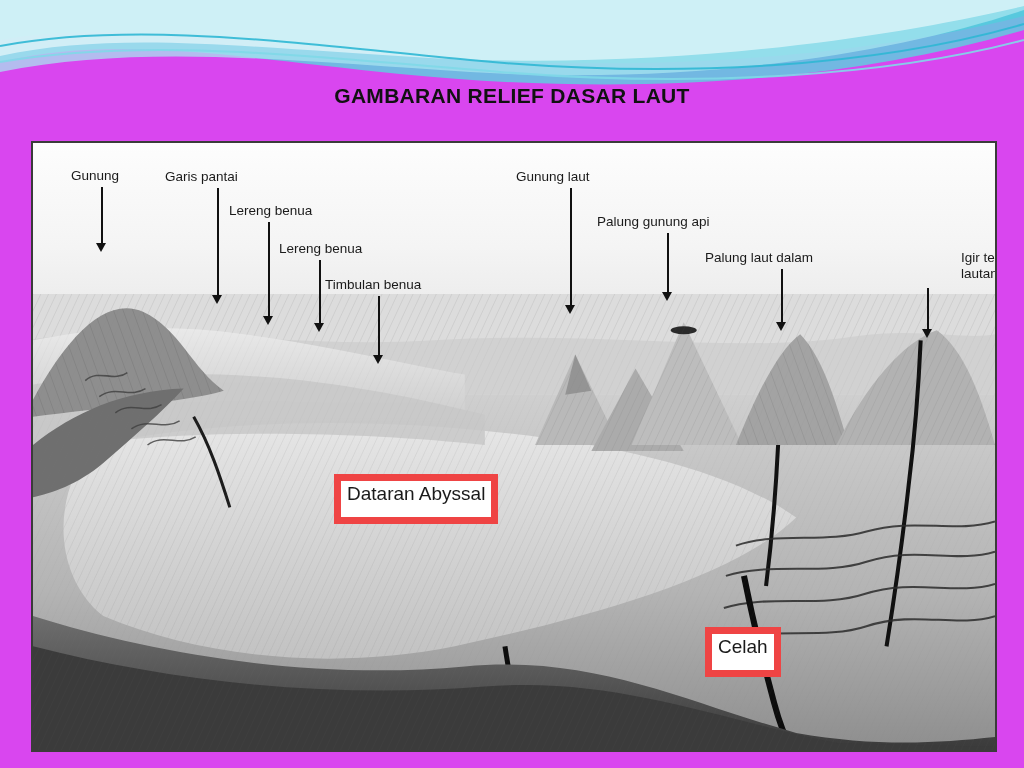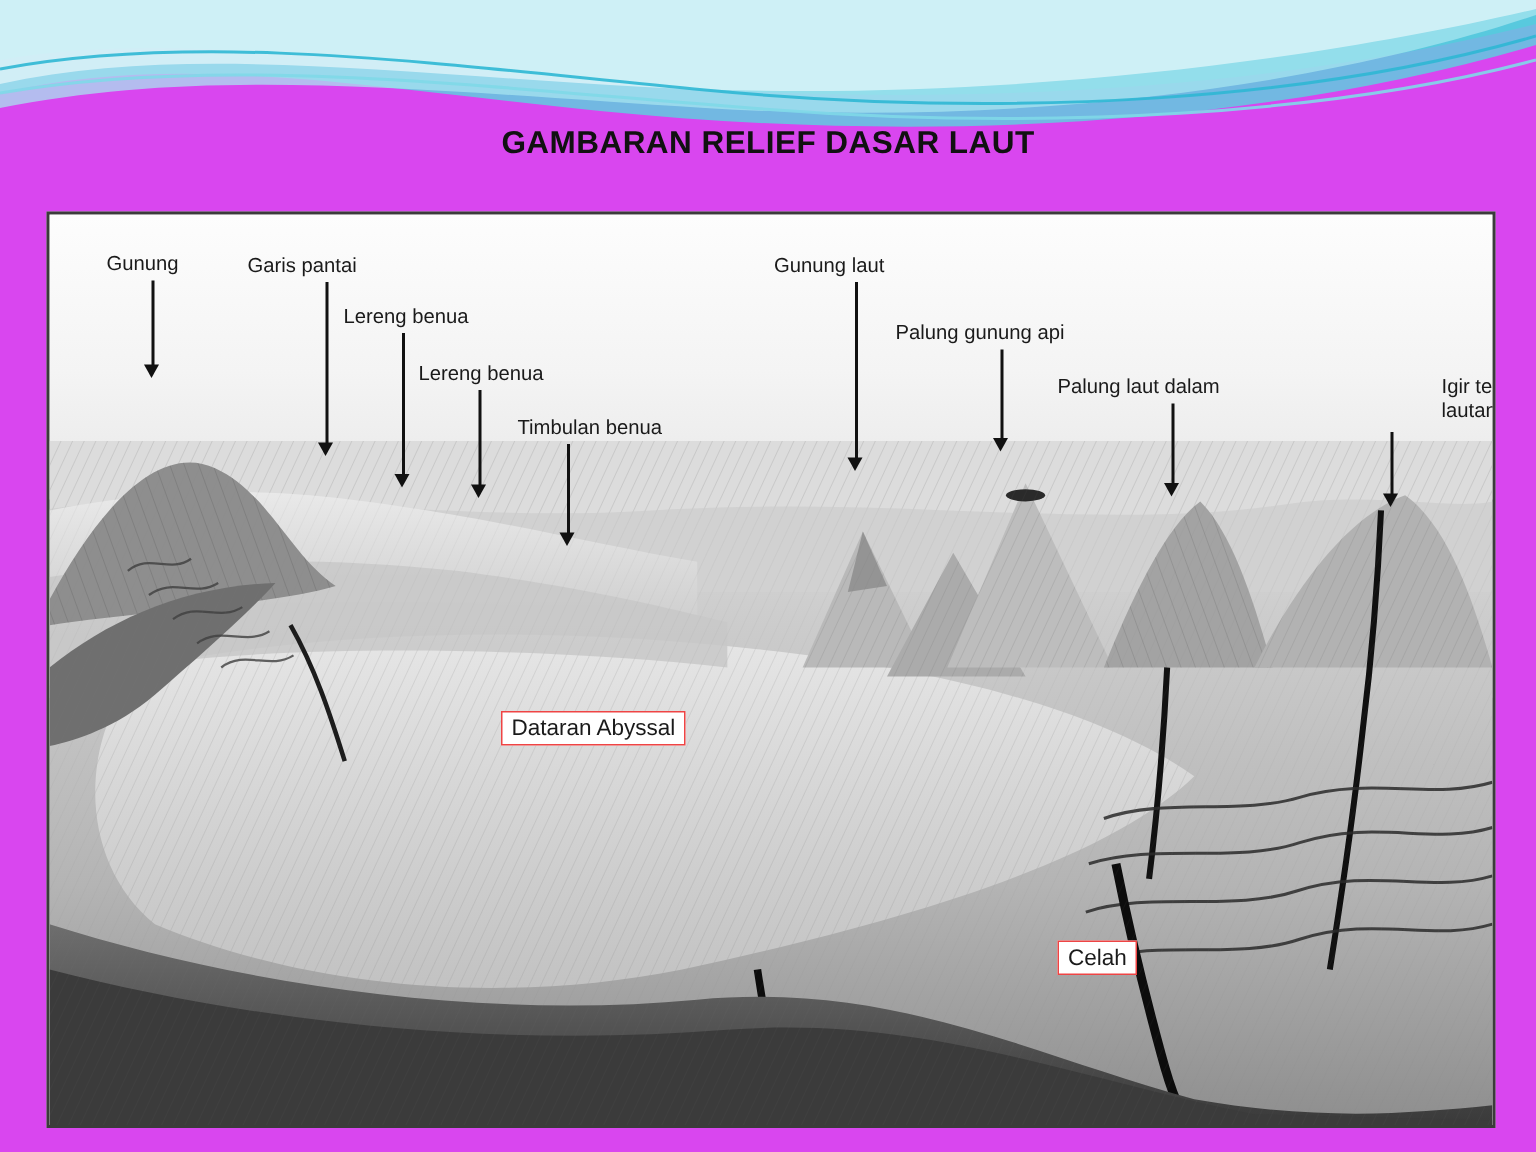--- a/index.html
+++ b/index.html
@@ -80,23 +80,23 @@
     position: absolute;
     font-family: "Liberation Sans", sans-serif;
     font-size: 13.5px;
     color: #1a1a1a;
     white-space: nowrap;
     line-height: 1.15;
   }
 
   .ann.boxed {
     background: #ffffff;
-    border: 1px solid #ef4444;
-    padding: 2px 6px 2px 6px;
-    font-size: 15px;
+    border: 7px solid #ef4444;
+    padding: 2px 6px 12px 6px;
+    font-size: 19px;
   }
 
   .leader {
     position: absolute;
     background: #111111;
     width: 2px;
   }
 
   .arrowhead {
     position: absolute;
@@ -231,21 +231,21 @@
       <div class="arrowhead" style="left:179px; top:152px;"></div>
 
       <div class="ann" style="left:196px; top:60px;">Lereng benua</div>
       <div class="leader" style="left:235px; top:79px; height:97px;"></div>
       <div class="arrowhead" style="left:230px; top:173px;"></div>
 
       <div class="ann" style="left:246px; top:98px;">Lereng benua</div>
       <div class="leader" style="left:286px; top:117px; height:66px;"></div>
       <div class="arrowhead" style="left:281px; top:180px;"></div>
 
-      <div class="ann" style="left:312px; top:134px;">Timbulan benua</div>
+      <div class="ann" style="left:292px; top:134px;">Timbulan benua</div>
       <div class="leader" style="left:345px; top:153px; height:62px;"></div>
       <div class="arrowhead" style="left:340px; top:212px;"></div>
 
       <div class="ann" style="left:483px; top:26px;">Gunung laut</div>
       <div class="leader" style="left:537px; top:45px; height:120px;"></div>
       <div class="arrowhead" style="left:532px; top:162px;"></div>
 
       <div class="ann" style="left:564px; top:71px;">Palung gunung api</div>
       <div class="leader" style="left:634px; top:90px; height:62px;"></div>
       <div class="arrowhead" style="left:629px; top:149px;"></div>

